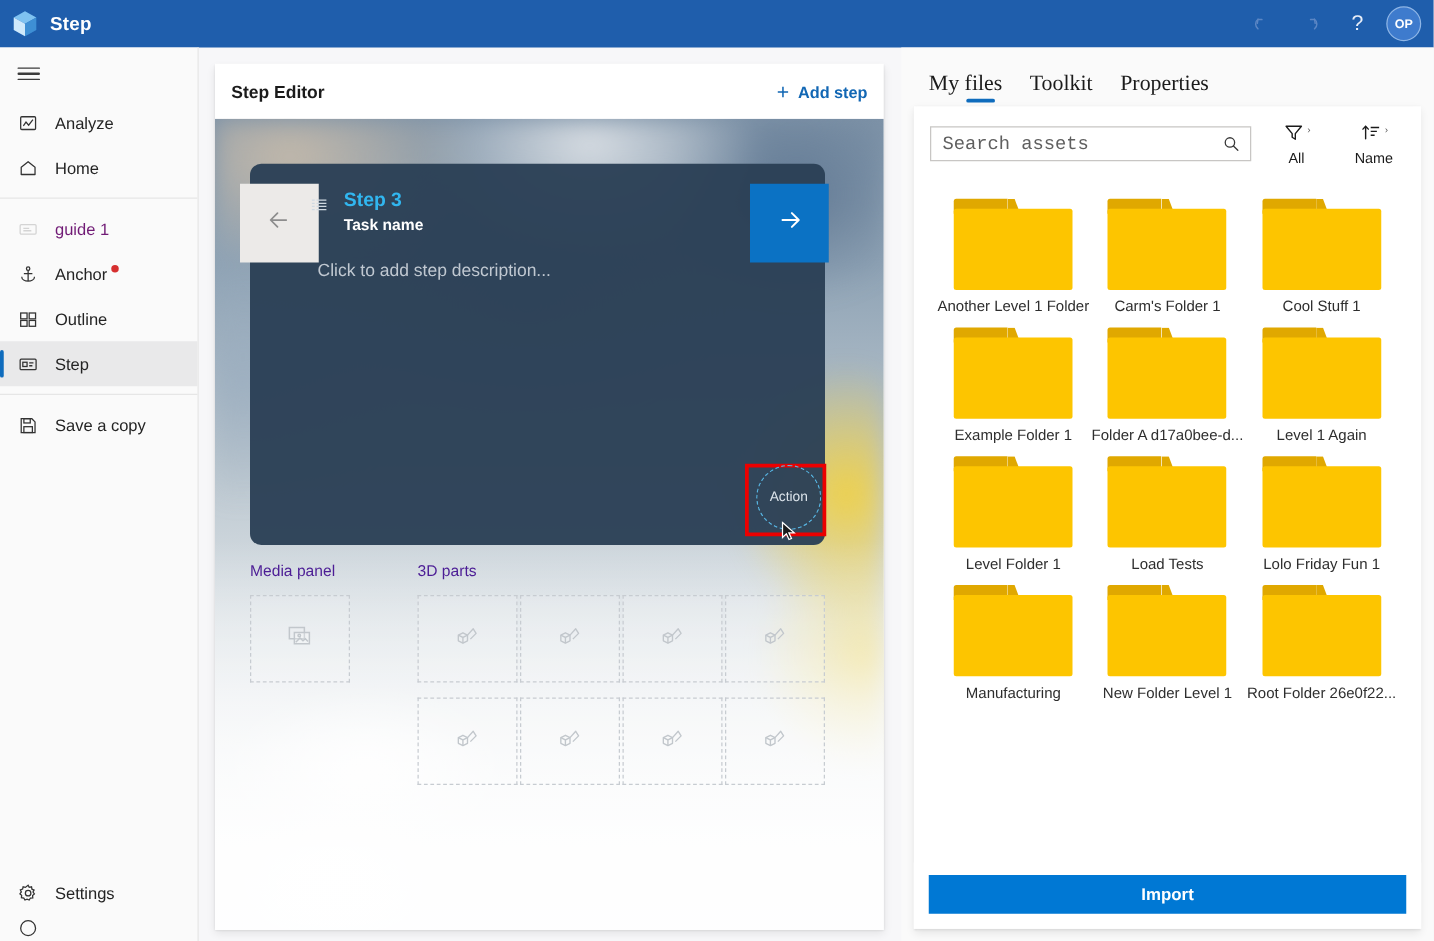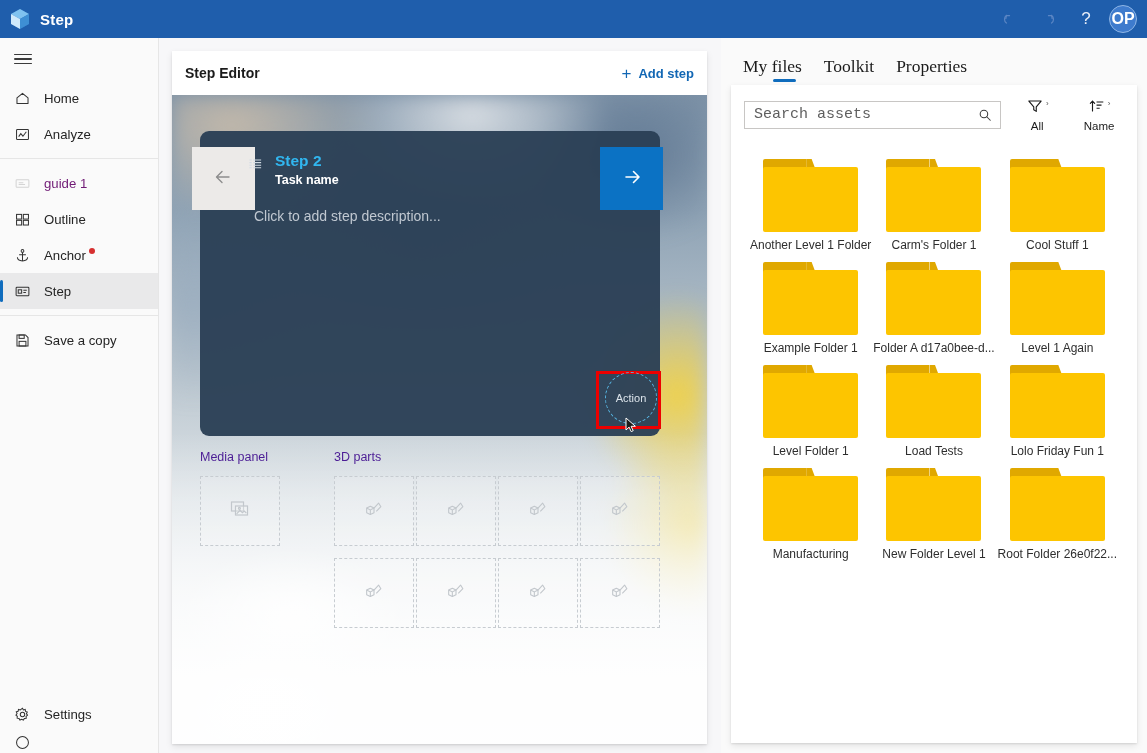--- a/index.html
+++ b/index.html
@@ -16,21 +16,21 @@
     position: absolute; left: 0; top: 0; width: 1147px; height: 38px;
     background: #1f5eac; display: flex; align-items: center;
   }
   .topbar-logo { width: 40px; height: 38px; display: flex; align-items: center; justify-content: center; }
   .topbar-title { color: #fff; font-size: 15px; font-weight: bold; letter-spacing: .2px; }
   .topbar-right { margin-left: auto; display: flex; align-items: center; height: 38px; padding-right: 10px; }
   .tb-btn { width: 38px; height: 38px; display: flex; align-items: center; justify-content: center;
             color: #e8eef8; font-size: 17px; }
   .tb-btn.disabled { color: #5b86c4; }
   .avatar { width: 28px; height: 28px; border-radius: 50%; background: #3e7bcd;
-            color: #fff; font-size: 16px; display: flex; align-items: center; justify-content: center;
+            color: #fff; font-size: 10px; display: flex; align-items: center; justify-content: center;
             border: 1px solid #8fb6e6; margin-left: 4px; font-weight: 600; }
 
   
   .sidebar {
     position: absolute; left: 0; top: 38px; width: 159px; height: 715px;
     background: #fafafa; border-right: 1px solid #e6e6e6;
   }
   .hamburger { height: 42px; display: flex; align-items: center; padding-left: 14px; }
   .ham-glyph { width: 18px; }
   .ham-glyph span { display: block; height: 1.4px; background: #3b3b3b; margin: 3.4px 0; border-radius: 1px; }
@@ -204,69 +204,69 @@
       <div class="ham-glyph">
           <span></span>
           <span></span>
           <span></span>
         </div>
     </div>
 
     <div class="nav-item">
       <span class="ico">
         <svg width="17" height="17" viewBox="0 0 20 20" fill="none" stroke="currentColor" stroke-width="1.2">
-          <path d="M3.5 9.2 L10 4 L16.5 9.2 V16 H3.5 Z" stroke-linejoin="round"></path>
-        </svg>
-      </span>
-      <span class="nav-label">Home</span>
-    </div>
-
-    <div class="nav-item">
-      <span class="ico">
-        <svg width="17" height="17" viewBox="0 0 20 20" fill="none" stroke="currentColor" stroke-width="1.2">
           <rect x="3" y="4" width="14" height="12" rx="1"></rect>
           <path d="M5.5 12.5 L8 9 L10.5 12 L14.5 6.8"></path>
         </svg>
       </span>
       <span class="nav-label">Analyze</span>
     </div>
 
+    <div class="nav-item">
+      <span class="ico">
+        <svg width="17" height="17" viewBox="0 0 20 20" fill="none" stroke="currentColor" stroke-width="1.2">
+          <path d="M3.5 9.2 L10 4 L16.5 9.2 V16 H3.5 Z" stroke-linejoin="round"></path>
+        </svg>
+      </span>
+      <span class="nav-label">Home</span>
+    </div>
+
     <div class="divider"></div>
 
     <div class="nav-item disabled">
       <span class="ico">
         <svg width="17" height="17" viewBox="0 0 20 20" fill="none" stroke="currentColor" stroke-width="1.2">
           <rect x="2.5" y="5.5" width="15" height="9" rx="1"></rect>
           <path d="M5.5 9 H11 M5.5 11.3 H13"></path>
         </svg>
       </span>
       <span class="nav-label">guide 1</span>
+    </div>
+
+    <div class="nav-item">
+      <span class="ico">
+        <svg width="17" height="17" viewBox="0 0 20 20" fill="none" stroke="currentColor" stroke-width="1.2">
+          <circle cx="10" cy="4.6" r="1.6"></circle>
+          <path d="M10 6.2 V16 M6 9.2 H14 M4 12.2 C4 15 7 16.4 10 16.4 C13 16.4 16 15 16 12.2"></path>
+        </svg>
+      </span>
+      <span class="nav-label">Anchor</span>
+      <span class="reddot"></span>
     </div>
 
     <div class="nav-item">
       <span class="ico">
         <svg width="17" height="17" viewBox="0 0 20 20" fill="none" stroke="currentColor" stroke-width="1.2">
           <rect x="3" y="4" width="6" height="5.5"></rect>
             <rect x="11" y="4" width="6" height="5.5"></rect>
           <rect x="3" y="11" width="6" height="5.5"></rect>
             <rect x="11" y="11" width="6" height="5.5"></rect>
         </svg>
       </span>
       <span class="nav-label">Outline</span>
-    </div>
-
-    <div class="nav-item">
-      <span class="ico">
-        <svg width="17" height="17" viewBox="0 0 20 20" fill="none" stroke="currentColor" stroke-width="1.2">
-          <circle cx="10" cy="4.6" r="1.6"></circle>
-          <path d="M10 6.2 V16 M6 9.2 H14 M4 12.2 C4 15 7 16.4 10 16.4 C13 16.4 16 15 16 12.2"></path>
-        </svg>
-      </span>
-      <span class="nav-label">Anchor</span>
-      <span class="reddot"></span>
     </div>
 
     <div class="nav-item selected">
       <span class="ico">
         <svg width="17" height="17" viewBox="0 0 20 20" fill="none" stroke="currentColor" stroke-width="1.2">
           <rect x="2.5" y="5" width="15" height="10" rx="1"></rect>
           <rect x="5" y="8" width="4" height="4"></rect>
           <path d="M11 8.5 H15 M11 11.3 H14"></path>
         </svg>
       </span>
@@ -353,21 +353,21 @@
       </div>
 
       <span class="holo-listicon">
         <svg width="15" height="15" viewBox="0 0 16 16" fill="none" stroke="currentColor" stroke-width="1.1">
           <path d="M1.6 3.3 H4 M1.6 6 H4 M1.6 8.7 H4 M1.6 11.4 H4"></path>
           <path d="M5.6 3.3 H14 M5.6 6 H14 M5.6 8.7 H14 M5.6 11.4 H14"></path>
         </svg>
       </span>
 
       <div class="holo-head">
-        <div class="holo-step">Step 2</div>
+        <div class="holo-step">Step 3</div>
         <div class="holo-task">Task name</div>
       </div>
       <div class="holo-desc">Click to add step description...</div>
 
       <div class="action-hot"></div>
       <div class="action-circle">
         <span>Action</span>
       </div>
       <span class="cursor-arrow">
         <svg width="13" height="17" viewBox="0 0 13 17">
@@ -579,15 +579,18 @@
           </div>
           <div class="cell">
             <div class="folder">
               <div class="tab"></div>
               <div class="body"></div>
             </div>
             <div class="cell-label">Root Folder 26e0f22...</div>
           </div>
         </div>
 
+      <div class="import-wrap">
+        <button class="import-btn">Import</button>
+      </div>
     </div>
   </div>
 </div>
 
 </body></html>

